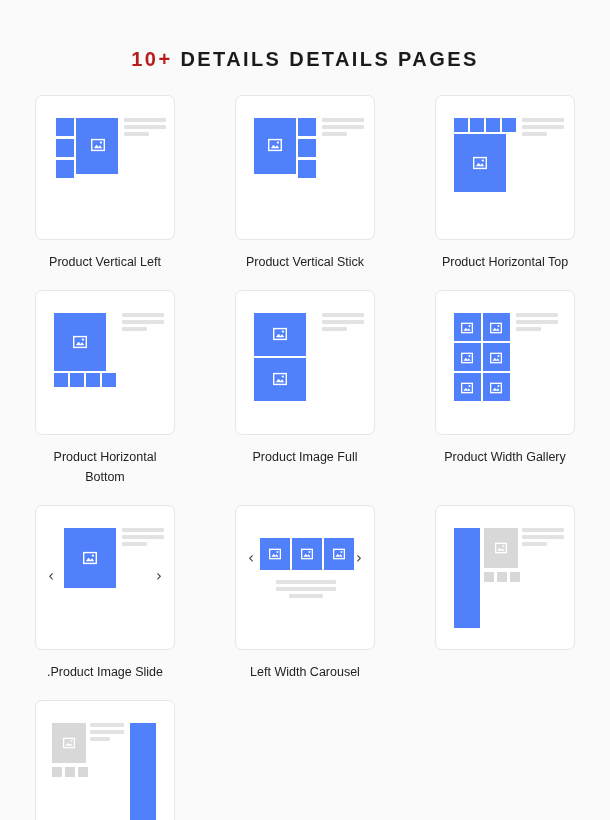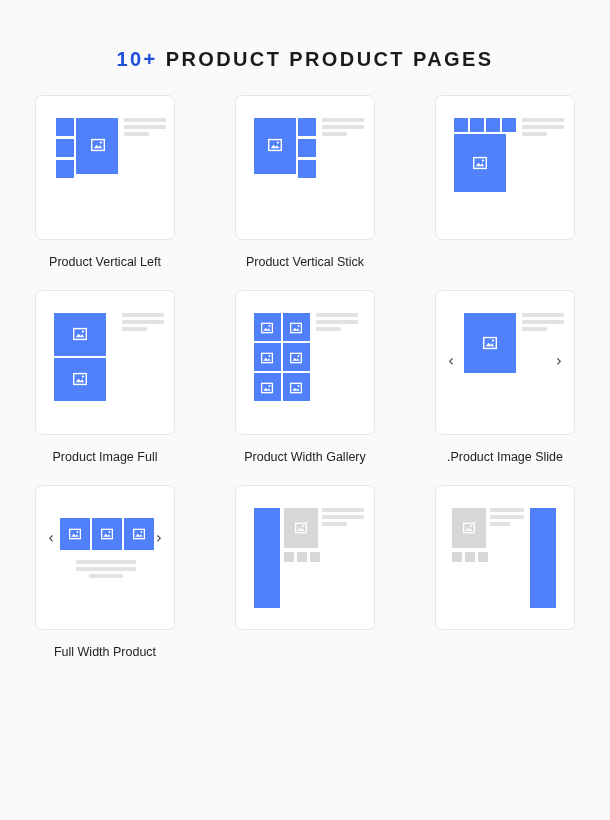--- a/index.html
+++ b/index.html
@@ -26,21 +26,21 @@
   .heading {
     text-align: center;
     padding-top: 48px;
     font-size: 20px;
     font-weight: bold;
     letter-spacing: 2.4px;
     color: #1b1b1b;
     white-space: nowrap;
   }
   .heading .count {
-    color: #1d4ed8;
+    color: #b91c1c;
   }
 
   
   .grid {
     margin-top: 24px;
     padding: 0 10px;
     display: grid;
     grid-template-columns: repeat(3, 1fr);
     column-gap: 10px;
     row-gap: 0px;
@@ -101,21 +101,21 @@
     font-family: "DejaVu Sans", sans-serif;
     user-select: none;
   }
 </style>
 </head>
 <body>
 
 <div class="page">
 
   <div class="heading">
-    <span class="count">10+</span><span>&nbsp;</span><span>PRODUCT PRODUCT PAGES</span>
+    <span class="count">10+</span><span>&nbsp;</span><span>DETAILS DETAILS PAGES</span>
   </div>
 
   <div class="grid">
 
     <div class="cell">
       <div class="card">
 
         <div class="blue" style="left:20px;top:22px;width:18px;height:18px;"></div>
         <div class="blue" style="left:20px;top:43px;width:18px;height:18px;"></div>
         <div class="blue" style="left:20px;top:64px;width:18px;height:18px;"></div>
@@ -173,22 +173,45 @@
               <path d="M3.2 11.6 L6.3 7.6 L8.6 10.2 L10.4 8.4 L12.8 11.6 Z" fill="#ffffff"></path>
               <circle cx="11.3" cy="5.2" r="1.3" fill="#ffffff"></circle>
             </svg>
         </span>
         <div class="lines" style="left:86px;top:22px;width:42px;">
           <div class="line" style="width:100%"></div>
           <div class="line" style="width:100%"></div>
           <div class="line short"></div>
         </div>
       </div>
-    </div>
-
+      <div class="caption">Product Horizontal Top</div>
+    </div>
+
+    <div class="cell">
+      <div class="card">
+        <div class="blue" style="left:18px;top:22px;width:52px;height:58px;"></div>
+        <span class="imgicon" style="left:37px;top:44px;width:14px;height:14px;">
+          <svg viewBox="0 0 16 16">
+              <rect x="0.8" y="1.8" width="14.4" height="12.4" fill="none" stroke="#ffffff" stroke-width="1.6"></rect>
+              <path d="M3.2 11.6 L6.3 7.6 L8.6 10.2 L10.4 8.4 L12.8 11.6 Z" fill="#ffffff"></path>
+              <circle cx="11.3" cy="5.2" r="1.3" fill="#ffffff"></circle>
+            </svg>
+        </span>
+        <div class="blue" style="left:18px;top:82px;width:14px;height:14px;"></div>
+        <div class="blue" style="left:34px;top:82px;width:14px;height:14px;"></div>
+        <div class="blue" style="left:50px;top:82px;width:14px;height:14px;"></div>
+        <div class="blue" style="left:66px;top:82px;width:14px;height:14px;"></div>
+        <div class="lines" style="left:86px;top:22px;width:42px;">
+          <div class="line" style="width:100%"></div>
+          <div class="line" style="width:100%"></div>
+          <div class="line short"></div>
+        </div>
+      </div>
+      <div class="caption">Product Horizontal Bottom</div>
+    </div>
 
     <div class="cell">
       <div class="card">
         <div class="blue" style="left:18px;top:22px;width:52px;height:43px;"></div>
         <span class="imgicon" style="left:37px;top:36px;width:14px;height:14px;">
           <svg viewBox="0 0 16 16">
               <rect x="0.8" y="1.8" width="14.4" height="12.4" fill="none" stroke="#ffffff" stroke-width="1.6"></rect>
               <path d="M3.2 11.6 L6.3 7.6 L8.6 10.2 L10.4 8.4 L12.8 11.6 Z" fill="#ffffff"></path>
               <circle cx="11.3" cy="5.2" r="1.3" fill="#ffffff"></circle>
             </svg>
@@ -317,21 +340,21 @@
               <circle cx="11.3" cy="5.2" r="1.3" fill="#ffffff"></circle>
             </svg>
         </span>
         <div class="chev" style="right:12px;top:45px;">›</div>
         <div class="lines" style="left:40px;top:74px;width:60px;text-align:center;">
           <div class="line" style="width:100%"></div>
           <div class="line" style="width:100%"></div>
           <div class="line" style="width:56%;margin-left:auto;margin-right:auto;"></div>
         </div>
       </div>
-      <div class="caption">Full Width Product</div>
+      <div class="caption">Left Width Carousel</div>
     </div>
 
     <div class="cell">
       <div class="card">
         <div class="blue" style="left:18px;top:22px;width:26px;height:100px;"></div>
         <div class="gray" style="left:48px;top:22px;width:34px;height:40px;"></div>
         <span class="imgicon" style="left:59px;top:36px;width:12px;height:12px;">
           <svg viewBox="0 0 16 16">
               <rect x="0.8" y="1.8" width="14.4" height="12.4" fill="none" stroke="#ffffff" stroke-width="1.8"></rect>
               <path d="M3.2 11.6 L6.3 7.6 L8.6 10.2 L10.4 8.4 L12.8 11.6 Z" fill="#ffffff"></path>

